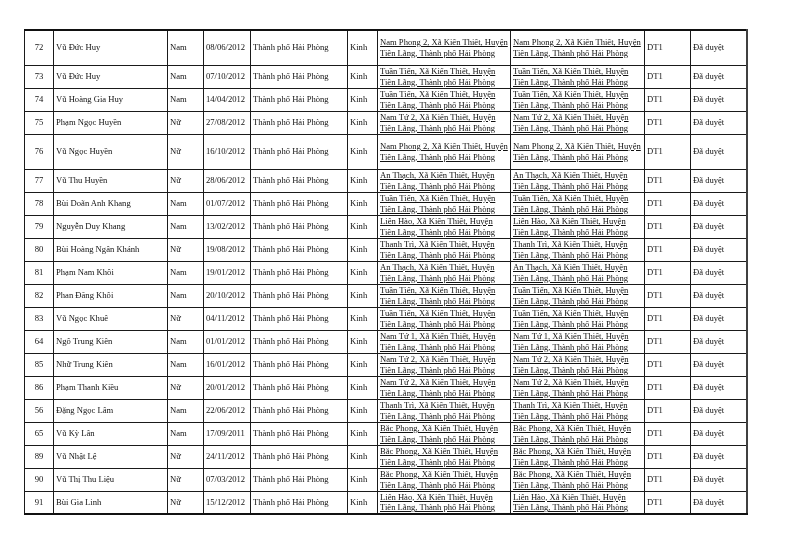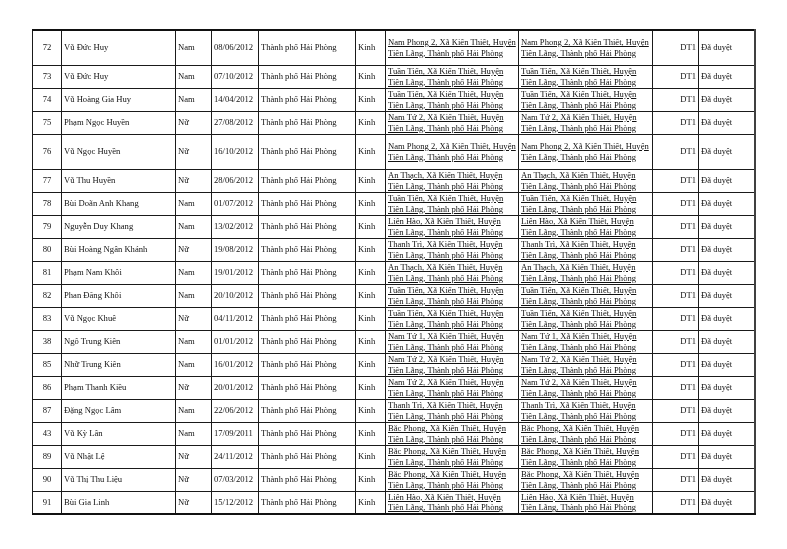--- a/index.html
+++ b/index.html
@@ -1,26 +1,26 @@
 <!DOCTYPE html>
 <html><head>
 <meta charset="utf-8">
 <style>
   html, body { margin: 0; padding: 0; background: #ffffff; }
   body { width: 787px; height: 549px; position: relative; overflow: hidden;
          font-family: "Liberation Serif", "DejaVu Serif", serif; color: #111; }
-  #doc-table { position: absolute; left: 32px; top: 29px; border-collapse: collapse;
+  #doc-table { position: absolute; left: 24px; top: 29px; border-collapse: collapse;
                table-layout: fixed; font-size: 8.6px; line-height: 10.6px; }
   #doc-table td { border: 1px solid #1a1a1a; padding: 0 2px; vertical-align: middle;
                   overflow: hidden; }
   #doc-table tr { height: 23px; }
   #doc-table tr.tall { height: 35px; }
   td.c-stt { text-align: center; }
   td.c-sex { text-align: left; }
-  td.c-grp { text-align: right; }
+  td.c-grp { text-align: left; }
   td.c-addr { padding-left: 2px; padding-right: 1px; text-decoration: underline; }
   #doc-table td:last-child { border-right: 2px solid #404040; }
   #doc-table tr:last-child td { border-bottom: 2px solid #111; }
   #doc-table tr:first-child td { border-top: 2px solid #111; }
 </style>
 </head>
 <body>
 
 <table id="doc-table">
   <colgroup>
@@ -174,21 +174,21 @@
     <td class="c-sex">Nữ</td>
     <td class="c-dob">04/11/2012</td>
     <td class="c-place">Thành phố Hải Phòng</td>
     <td class="c-eth">Kinh</td>
     <td class="c-addr">Tuần Tiến, Xã Kiến Thiết, Huyện Tiên Lãng, Thành phố Hải Phòng</td>
     <td class="c-addr">Tuần Tiến, Xã Kiến Thiết, Huyện Tiên Lãng, Thành phố Hải Phòng</td>
     <td class="c-grp">DT1</td>
     <td class="c-status">Đã duyệt</td>
   </tr>
       <tr>
-    <td class="c-stt">38</td>
+    <td class="c-stt">64</td>
     <td class="c-name">Ngô Trung Kiên</td>
     <td class="c-sex">Nam</td>
     <td class="c-dob">01/01/2012</td>
     <td class="c-place">Thành phố Hải Phòng</td>
     <td class="c-eth">Kinh</td>
     <td class="c-addr">Nam Tứ 1, Xã Kiến Thiết, Huyện Tiên Lãng, Thành phố Hải Phòng</td>
     <td class="c-addr">Nam Tứ 1, Xã Kiến Thiết, Huyện Tiên Lãng, Thành phố Hải Phòng</td>
     <td class="c-grp">DT1</td>
     <td class="c-status">Đã duyệt</td>
   </tr>
@@ -210,33 +210,33 @@
     <td class="c-sex">Nữ</td>
     <td class="c-dob">20/01/2012</td>
     <td class="c-place">Thành phố Hải Phòng</td>
     <td class="c-eth">Kinh</td>
     <td class="c-addr">Nam Tứ 2, Xã Kiến Thiết, Huyện Tiên Lãng, Thành phố Hải Phòng</td>
     <td class="c-addr">Nam Tứ 2, Xã Kiến Thiết, Huyện Tiên Lãng, Thành phố Hải Phòng</td>
     <td class="c-grp">DT1</td>
     <td class="c-status">Đã duyệt</td>
   </tr>
       <tr>
-    <td class="c-stt">87</td>
+    <td class="c-stt">56</td>
     <td class="c-name">Đặng Ngọc Lâm</td>
     <td class="c-sex">Nam</td>
     <td class="c-dob">22/06/2012</td>
     <td class="c-place">Thành phố Hải Phòng</td>
     <td class="c-eth">Kinh</td>
     <td class="c-addr">Thanh Trì, Xã Kiến Thiết, Huyện Tiên Lãng, Thành phố Hải Phòng</td>
     <td class="c-addr">Thanh Trì, Xã Kiến Thiết, Huyện Tiên Lãng, Thành phố Hải Phòng</td>
     <td class="c-grp">DT1</td>
     <td class="c-status">Đã duyệt</td>
   </tr>
       <tr>
-    <td class="c-stt">43</td>
+    <td class="c-stt">65</td>
     <td class="c-name">Vũ Kỳ Lân</td>
     <td class="c-sex">Nam</td>
     <td class="c-dob">17/09/2011</td>
     <td class="c-place">Thành phố Hải Phòng</td>
     <td class="c-eth">Kinh</td>
     <td class="c-addr">Bắc Phong, Xã Kiến Thiết, Huyện Tiên Lãng, Thành phố Hải Phòng</td>
     <td class="c-addr">Bắc Phong, Xã Kiến Thiết, Huyện Tiên Lãng, Thành phố Hải Phòng</td>
     <td class="c-grp">DT1</td>
     <td class="c-status">Đã duyệt</td>
   </tr>

